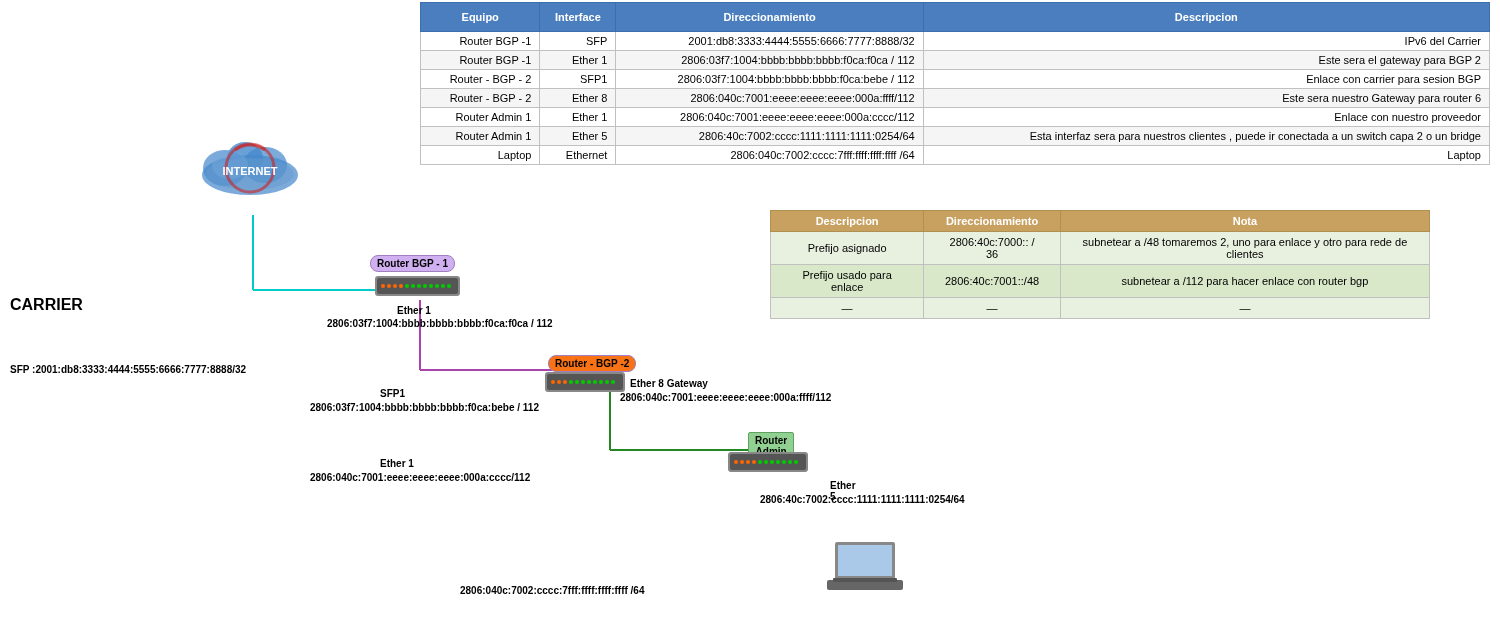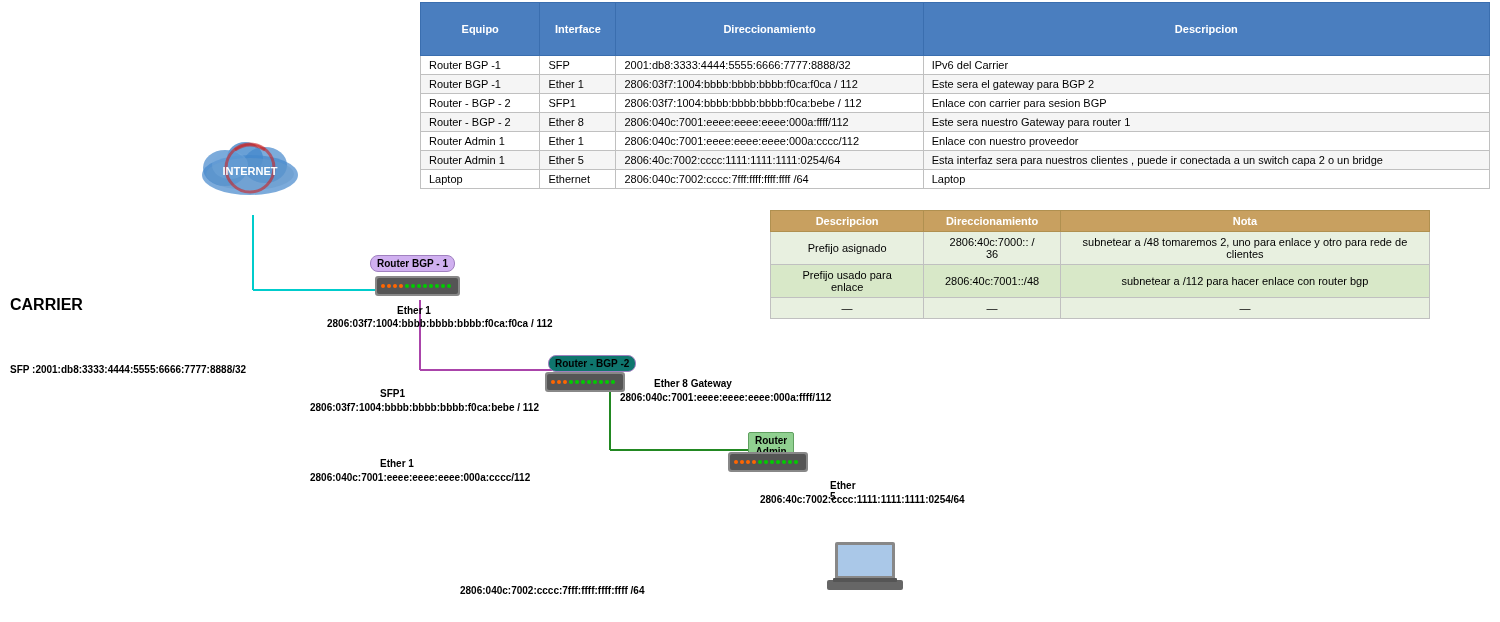--- a/index.html
+++ b/index.html
@@ -17,29 +17,29 @@
     .main-table {
       position: absolute;
       top: 2px;
       left: 420px;
       width: 1070px;
       border-collapse: collapse;
     }
     .main-table th {
       background: #4a7ebf;
       color: #fff;
-      padding: 20px 8px;
+      padding: 8px 8px;
       border: 1px solid #3a6eaf;
       text-align: center;
       font-size: 11px;
     }
     .main-table td {
       border: 1px solid #c0c0c0;
       padding: 3px 8px;
-      text-align: left;
+      text-align: right;
       background: #fff;
       font-size: 11px;
       margin-left: 44px;
     }
     .main-table tr:nth-child(even) td { background: #f5f5f5; }
 
     
     .second-table {
       position: absolute;
       top: 210px;
@@ -100,21 +100,21 @@
       font-weight: bold;
       text-align: center;
       border-radius: 8px;
     }
 
     
     .router-bgp2-label {
       position: absolute;
       top: 355px;
       left: 548px;
-      background: #0f766e;
+      background: #f97316;
       border: 1px solid #a080c0;
       padding: 2px 6px;
       font-size: 10px;
       font-weight: bold;
       text-align: center;
       border-radius: 8px;
     }
 
     
     .router-admin1-label {
@@ -187,21 +187,21 @@
       <tr>
         <td>Router - BGP - 2</td>
         <td>SFP1</td>
         <td>2806:03f7:1004:bbbb:bbbb:bbbb:f0ca:bebe / 112</td>
         <td>Enlace con carrier para sesion BGP</td>
       </tr>
       <tr>
         <td>Router - BGP - 2</td>
         <td>Ether 8</td>
         <td>2806:040c:7001:eeee:eeee:eeee:000a:ffff/112</td>
-        <td>Este sera nuestro Gateway para router 1</td>
+        <td>Este sera nuestro Gateway para router 6</td>
       </tr>
       <tr>
         <td>Router Admin 1</td>
         <td>Ether 1</td>
         <td>2806:040c:7001:eeee:eeee:eeee:000a:cccc/112</td>
         <td>Enlace con nuestro proveedor</td>
       </tr>
       <tr>
         <td>Router Admin 1</td>
         <td>Ether 5</td>
@@ -330,21 +330,21 @@
       <circle cx="32" cy="14" r="2" fill="#00cc00"></circle>
       <circle cx="38" cy="14" r="2" fill="#00cc00"></circle>
       <circle cx="44" cy="14" r="2" fill="#00cc00"></circle>
       <circle cx="50" cy="14" r="2" fill="#00cc00"></circle>
       <circle cx="56" cy="14" r="2" fill="#00cc00"></circle>
       <circle cx="62" cy="14" r="2" fill="#00cc00"></circle>
       <circle cx="68" cy="14" r="2" fill="#00cc00"></circle>
     </svg>
   </div>
 
-  <div style="position:absolute;top:378px;left:630px;font-size:10px;font-weight:bold;margin-left:24px;">Ether 8 Gateway</div>
+  <div style="position:absolute;top:378px;left:630px;font-size:10px;font-weight:bold;">Ether 8 Gateway</div>
   <div style="position:absolute;top:392px;left:620px;font-size:10px;font-weight:bold;">2806:040c:7001:eeee:eeee:eeee:000a:ffff/112</div>
 
   <div style="position:absolute;top:458px;left:380px;font-size:10px;font-weight:bold;">Ether 1</div>
   <div style="position:absolute;top:472px;left:310px;font-size:10px;font-weight:bold;">2806:040c:7001:eeee:eeee:eeee:000a:cccc/112</div>
 
   <div class="router-admin1-label">
     <span>Router Admin 1</span>
   </div>
 
   <div style="position:absolute;top:448px;left:728px;">

